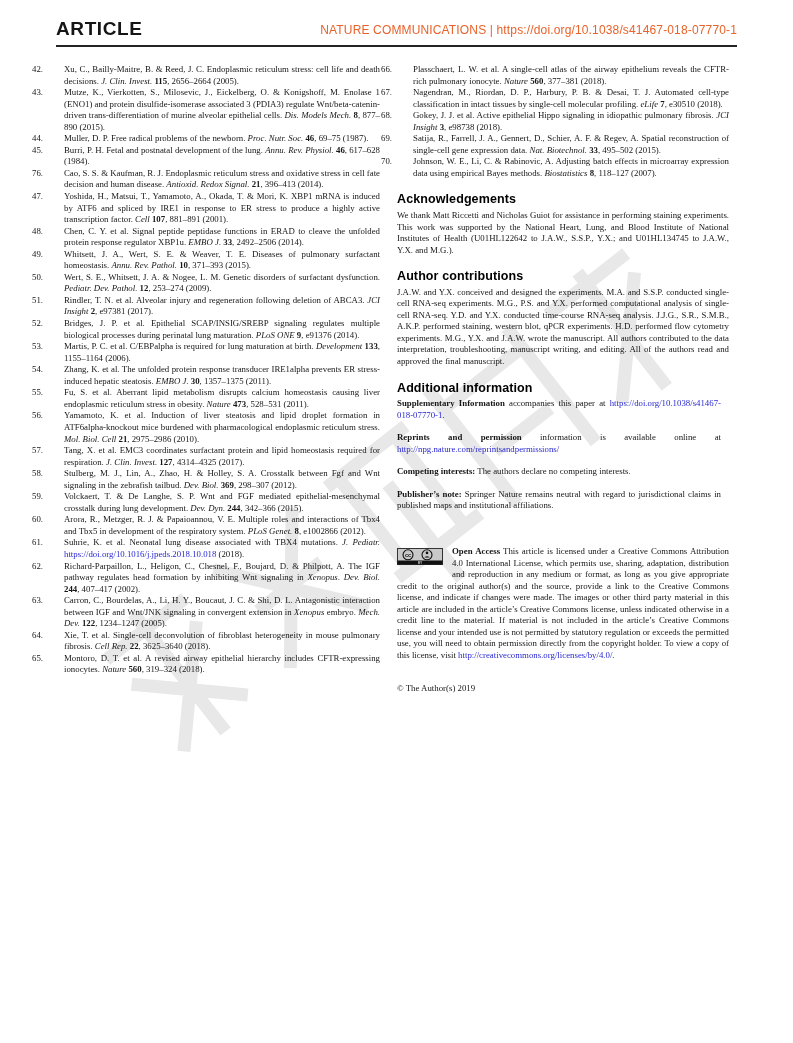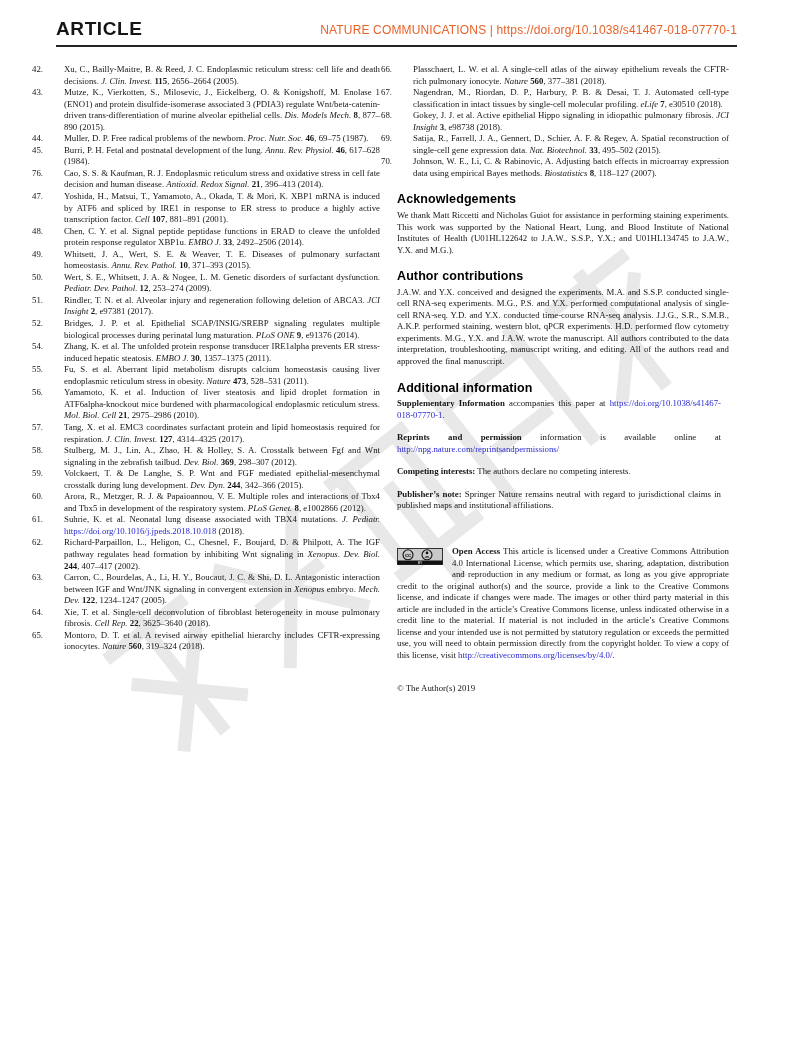--- a/index.html
+++ b/index.html
@@ -60,20 +60,21 @@
         <div class="ref"><span class="ref-num">43.</span><span class="">Mutze, K., Vierkotten, S., Milosevic, J., Eickelberg, O. &amp; Konigshoff, M. Enolase 1 (ENO1) and protein disulfide-isomerase associated 3 (PDIA3) regulate Wnt/beta-catenin-driven trans-differentiation of murine alveolar epithelial cells. </span><span class="i ">Dis. Models Mech.</span><span class=""> </span><span class="b ">8</span><span class="">, 877–890 (2015).</span></div>
         <div class="ref"><span class="ref-num">44.</span><span class="">Muller, D. P. Free radical problems of the newborn. </span><span class="i ">Proc. Nutr. Soc.</span><span class=""> </span><span class="b ">46</span><span class="">, 69–75 (1987).</span></div>
         <div class="ref"><span class="ref-num">45.</span><span class="">Burri, P. H. Fetal and postnatal development of the lung. </span><span class="i ">Annu. Rev. Physiol.</span><span class=""> </span><span class="b ">46</span><span class="">, 617–628 (1984).</span></div>
         <div class="ref"><span class="ref-num">76.</span><span class="">Cao, S. S. &amp; Kaufman, R. J. Endoplasmic reticulum stress and oxidative stress in cell fate decision and human disease. </span><span class="i ">Antioxid. Redox Signal.</span><span class=""> </span><span class="b ">21</span><span class="">, 396–413 (2014).</span></div>
         <div class="ref"><span class="ref-num">47.</span><span class="">Yoshida, H., Matsui, T., Yamamoto, A., Okada, T. &amp; Mori, K. XBP1 mRNA is induced by ATF6 and spliced by IRE1 in response to ER stress to produce a highly active transcription factor. </span><span class="i ">Cell</span><span class=""> </span><span class="b ">107</span><span class="">, 881–891 (2001).</span></div>
         <div class="ref"><span class="ref-num">48.</span><span class="">Chen, C. Y. et al. Signal peptide peptidase functions in ERAD to cleave the unfolded protein response regulator XBP1u. </span><span class="i ">EMBO J.</span><span class=""> </span><span class="b ">33</span><span class="">, 2492–2506 (2014).</span></div>
         <div class="ref"><span class="ref-num">49.</span><span class="">Whitsett, J. A., Wert, S. E. &amp; Weaver, T. E. Diseases of pulmonary surfactant homeostasis. </span><span class="i ">Annu. Rev. Pathol.</span><span class=""> </span><span class="b ">10</span><span class="">, 371–393 (2015).</span></div>
         <div class="ref"><span class="ref-num">50.</span><span class="">Wert, S. E., Whitsett, J. A. &amp; Nogee, L. M. Genetic disorders of surfactant dysfunction. </span><span class="i ">Pediatr. Dev. Pathol.</span><span class=""> </span><span class="b ">12</span><span class="">, 253–274 (2009).</span></div>
         <div class="ref"><span class="ref-num">51.</span><span class="">Rindler, T. N. et al. Alveolar injury and regeneration following deletion of ABCA3. </span><span class="i ">JCI Insight</span><span class=""> </span><span class="b ">2</span><span class="">, e97381 (2017).</span></div>
         <div class="ref"><span class="ref-num">52.</span><span class="">Bridges, J. P. et al. Epithelial SCAP/INSIG/SREBP signaling regulates multiple biological processes during perinatal lung maturation. </span><span class="i ">PLoS ONE</span><span class=""> </span><span class="b ">9</span><span class="">, e91376 (2014).</span></div>
+        <div class="ref"><span class="ref-num">53.</span><span class="">Martis, P. C. et al. C/EBPalpha is required for lung maturation at birth. </span><span class="i ">Development</span><span class=""> </span><span class="b ">133</span><span class="">, 1155–1164 (2006).</span></div>
         <div class="ref"><span class="ref-num">54.</span><span class="">Zhang, K. et al. The unfolded protein response transducer IRE1alpha prevents ER stress-induced hepatic steatosis. </span><span class="i ">EMBO J.</span><span class=""> </span><span class="b ">30</span><span class="">, 1357–1375 (2011).</span></div>
         <div class="ref"><span class="ref-num">55.</span><span class="">Fu, S. et al. Aberrant lipid metabolism disrupts calcium homeostasis causing liver endoplasmic reticulum stress in obesity. </span><span class="i ">Nature</span><span class=""> </span><span class="b ">473</span><span class="">, 528–531 (2011).</span></div>
         <div class="ref"><span class="ref-num">56.</span><span class="">Yamamoto, K. et al. Induction of liver steatosis and lipid droplet formation in ATF6alpha-knockout mice burdened with pharmacological endoplasmic reticulum stress. </span><span class="i ">Mol. Biol. Cell</span><span class=""> </span><span class="b ">21</span><span class="">, 2975–2986 (2010).</span></div>
         <div class="ref"><span class="ref-num">57.</span><span class="">Tang, X. et al. EMC3 coordinates surfactant protein and lipid homeostasis required for respiration. </span><span class="i ">J. Clin. Invest.</span><span class=""> </span><span class="b ">127</span><span class="">, 4314–4325 (2017).</span></div>
         <div class="ref"><span class="ref-num">58.</span><span class="">Stulberg, M. J., Lin, A., Zhao, H. &amp; Holley, S. A. Crosstalk between Fgf and Wnt signaling in the zebrafish tailbud. </span><span class="i ">Dev. Biol.</span><span class=""> </span><span class="b ">369</span><span class="">, 298–307 (2012).</span></div>
         <div class="ref"><span class="ref-num">59.</span><span class="">Volckaert, T. &amp; De Langhe, S. P. Wnt and FGF mediated epithelial-mesenchymal crosstalk during lung development. </span><span class="i ">Dev. Dyn.</span><span class=""> </span><span class="b ">244</span><span class="">, 342–366 (2015).</span></div>
         <div class="ref"><span class="ref-num">60.</span><span class="">Arora, R., Metzger, R. J. &amp; Papaioannou, V. E. Multiple roles and interactions of Tbx4 and Tbx5 in development of the respiratory system. </span><span class="i ">PLoS Genet.</span><span class=""> </span><span class="b ">8</span><span class="">, e1002866 (2012).</span></div>
         <div class="ref"><span class="ref-num">61.</span><span class="">Suhrie, K. et al. Neonatal lung disease associated with TBX4 mutations. </span><span class="i ">J. Pediatr.</span><span class=""> </span><span class="link">https://doi.org/10.1016/j.jpeds.2018.10.018</span><span class=""> (2018).</span></div>
         <div class="ref"><span class="ref-num">62.</span><span class="">Richard-Parpaillon, L., Heligon, C., Chesnel, F., Boujard, D. &amp; Philpott, A. The IGF pathway regulates head formation by inhibiting Wnt signaling in </span><span class="i ">Xenopus</span><span class="">. </span><span class="i ">Dev. Biol.</span><span class=""> </span><span class="b ">244</span><span class="">, 407–417 (2002).</span></div>
         <div class="ref"><span class="ref-num">63.</span><span class="">Carron, C., Bourdelas, A., Li, H. Y., Boucaut, J. C. &amp; Shi, D. L. Antagonistic interaction between IGF and Wnt/JNK signaling in convergent extension in </span><span class="i ">Xenopus</span><span class=""> embryo. </span><span class="i ">Mech. Dev.</span><span class=""> </span><span class="b ">122</span><span class="">, 1234–1247 (2005).</span></div>

